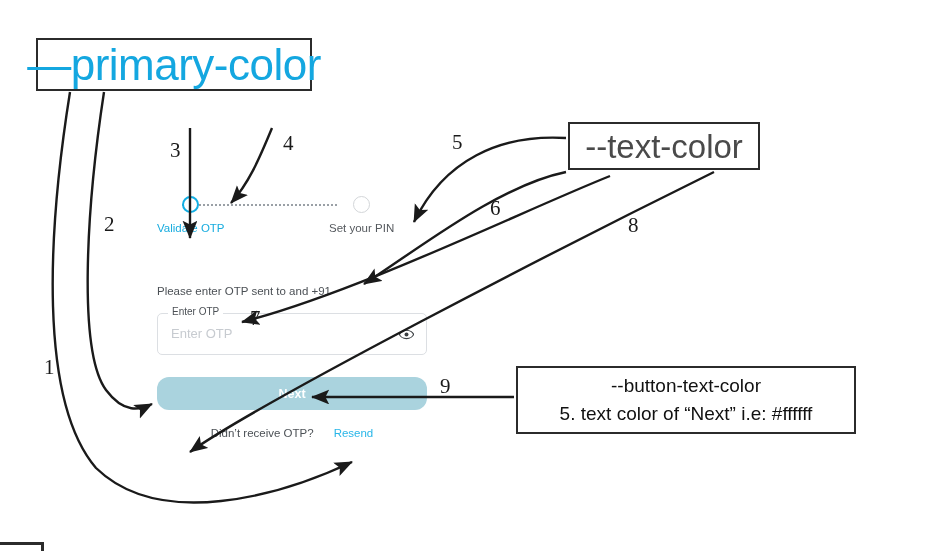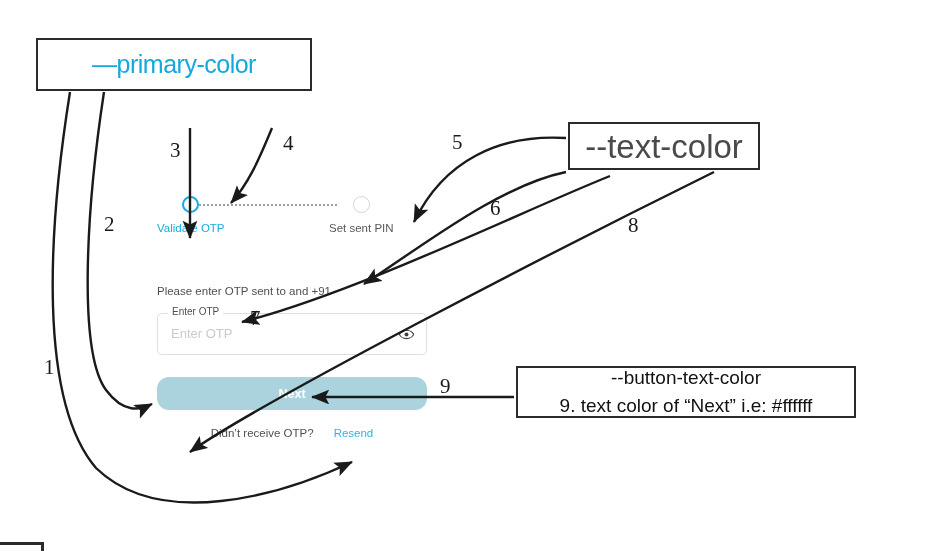--- a/index.html
+++ b/index.html
@@ -30,21 +30,21 @@
     justify-content: center;
     z-index: 6;
   }
   #box-primary-color {
     left: 36px;
     top: 38px;
     width: 276px;
     height: 53px;
   }
   #box-primary-color .anno-text {
-    font-size: 25px;
+    font-size: 44px;
     line-height: 1;
     color: #14A7E0;
     letter-spacing: -0.5px;
     white-space: nowrap;
   }
   #box-text-color {
     left: 568px;
     top: 122px;
     width: 192px;
     height: 48px;
@@ -52,21 +52,21 @@
   #box-text-color .anno-text {
     font-size: 33px;
     line-height: 1;
     color: #4a4a4a;
     white-space: nowrap;
   }
   #box-button-text-color {
     left: 516px;
     top: 366px;
     width: 340px;
-    height: 52px;
+    height: 68px;
     padding: 0 16px;
   }
   #box-button-text-color .anno-text {
     font-size: 19px;
     line-height: 1.45;
     color: #111111;
     white-space: nowrap;
   }
   #box-corner-stub {
     left: -8px;
@@ -276,38 +276,38 @@
   <div class="anno-box" id="box-primary-color">
     <span class="anno-text">—primary-color</span>
   </div>
 
   <div class="anno-box" id="box-text-color">
     <span class="anno-text">--text-color</span>
   </div>
 
   <div class="anno-box" id="box-button-text-color">
     <span class="anno-text">--button-text-color</span>
-    <span class="anno-text">9. text color of “Next” i.e: #ffffff</span>
+    <span class="anno-text">5. text color of “Next” i.e: #ffffff</span>
   </div>
 
   <div class="anno-box" id="box-corner-stub"></div>
 
   <div id="otp-card">
 
     <div class="stepper">
       <div class="stepper-connector"></div>
 
       <div class="step" id="step-1">
         <div class="step-circle active"></div>
         <div class="step-label active">Validate OTP</div>
       </div>
 
       <div class="step" id="step-2">
         <div class="step-circle inactive"></div>
-        <div class="step-label inactive">Set sent PIN</div>
+        <div class="step-label inactive">Set your PIN</div>
       </div>
     </div>
 
     <div class="instruction">Please enter OTP sent to and +91</div>
 
     <div class="field-wrap">
       <div class="field-box"></div>
       <span class="field-legend">Enter OTP</span>
       <span class="field-placeholder">Enter OTP</span>
       <span class="eye-icon">

